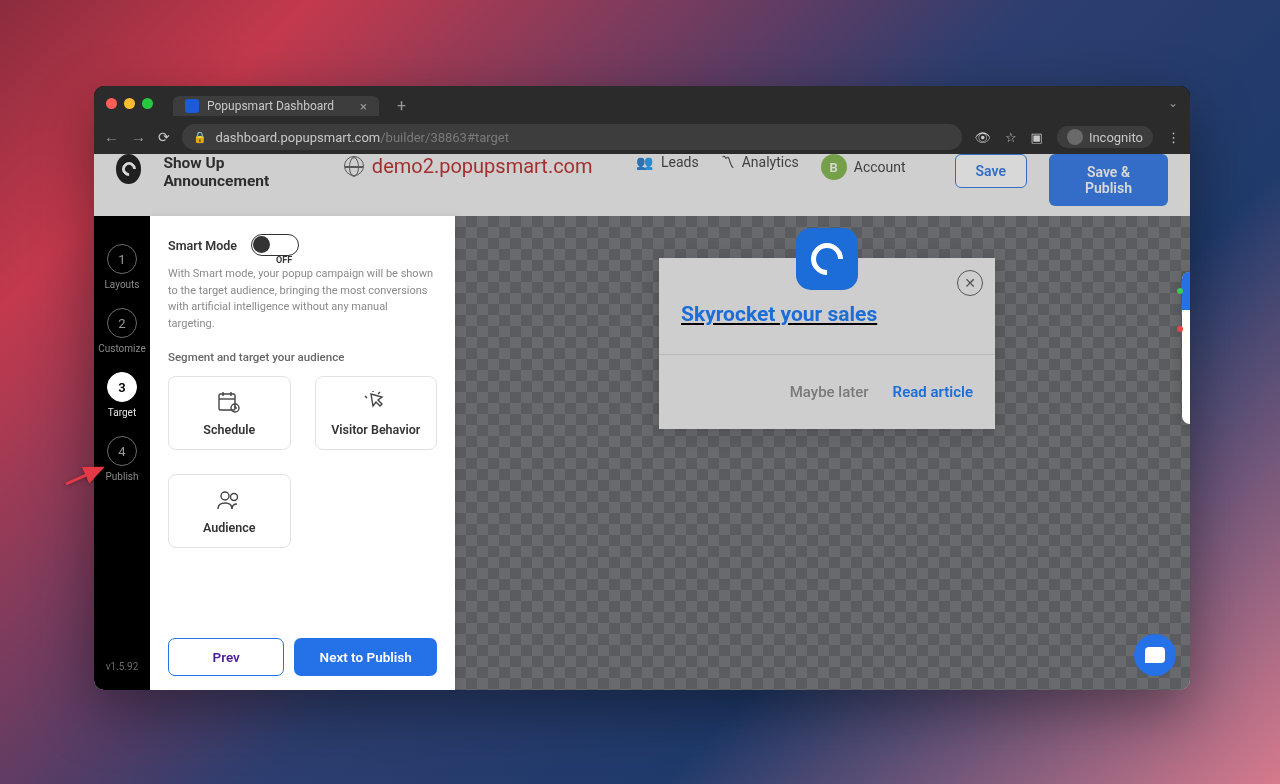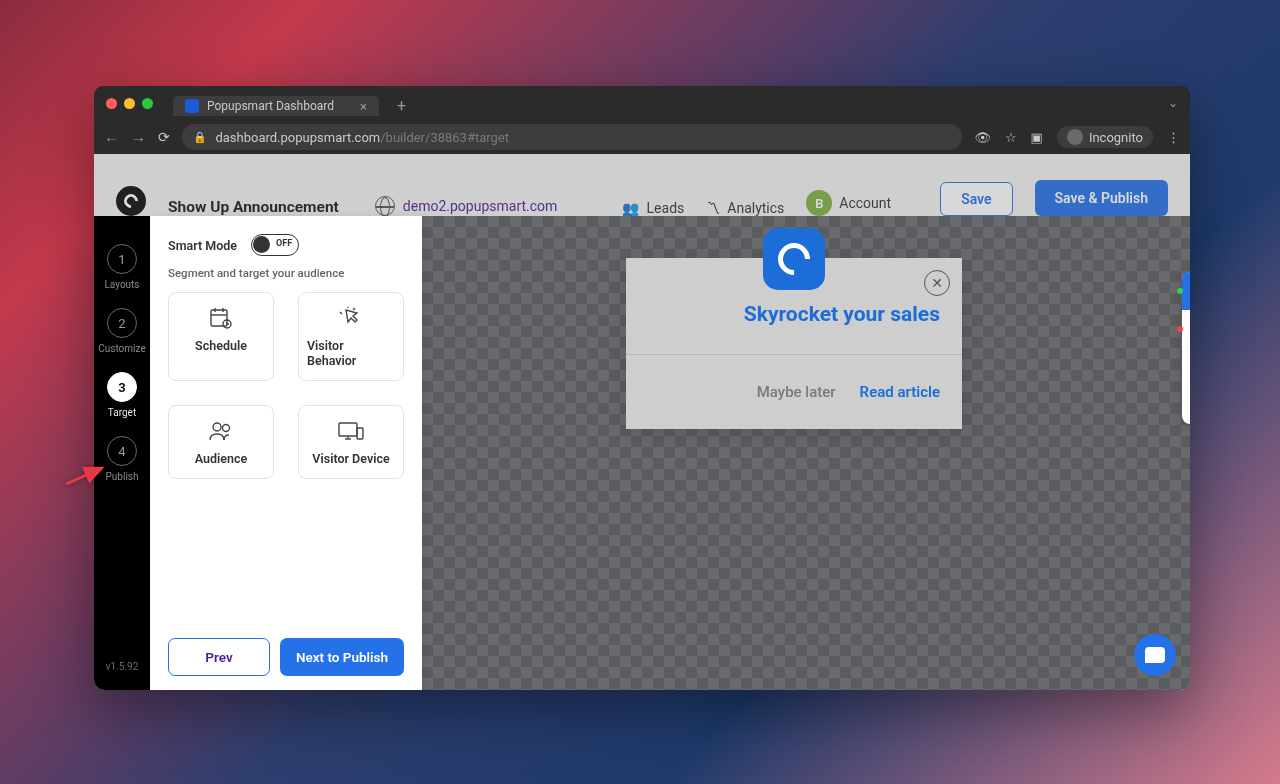--- a/index.html
+++ b/index.html
@@ -19,64 +19,64 @@
 .nav-arrow{color:#9a9a9a;font-size:15px;}
 .reload{color:#c9c9c9;font-size:14px;}
 .url-bar{flex:1;background:#3d3d3d;border-radius:16px;height:26px;display:flex;align-items:center;padding:0 12px;gap:8px;}
 .lock{color:#9a9a9a;font-size:11px;}
 .url-text{color:#c9c9c9;font-size:13px;}
 .url-text .dim{color:#7a7a7a;}
 .right-icons{display:flex;align-items:center;gap:14px;color:#c9c9c9;font-size:13px;}
 .incog-badge{display:flex;align-items:center;gap:6px;background:#3d3d3d;border-radius:14px;padding:3px 10px;}
 .incog-icon{width:16px;height:16px;background:#6a6a6a;border-radius:50%;}
 .content{height:536px;display:flex;background:#fff;}
-.header-bar{position:absolute;top:68px;left:0;right:0;height:62px;background:#f3f3f4;display:flex;align-items:flex-end;padding:0 22px;gap:22px;z-index:5;}
+.header-bar{position:absolute;top:68px;left:0;right:0;height:62px;background:#f3f3f4;display:flex;align-items:flex-start;padding:0 22px;gap:22px;z-index:5;}
 .logo{width:30px;height:30px;background:#0a0a0a;border-radius:50%;display:flex;align-items:center;justify-content:center;}
 .logo-inner{width:14px;height:14px;border:3px solid #fff;border-radius:50%;border-bottom-color:transparent;transform:rotate(-45deg);}
 .campaign-name{font-weight:700;font-size:15.5px;color:#1a1a1a;}
 .domain-pill{display:flex;align-items:center;gap:8px;margin-left:14px;}
 .globe{width:20px;height:20px;border:1.5px solid #555;border-radius:50%;position:relative;}
 .globe::before{content:'';position:absolute;top:0;left:50%;width:8px;height:18px;border:1.5px solid #555;border-radius:50%;transform:translateX(-50%);}
 .globe::after{content:'';position:absolute;top:50%;left:0;right:0;height:1.5px;background:#555;}
-.domain-text{font-size:14px;color:#4c1d95;}
+.domain-text{font-size:20px;color:#b91c1c;}
 .header-spacer{flex:1;}
 .header-link{display:flex;align-items:center;gap:7px;font-size:14px;color:#333;cursor:pointer;}
 .avatar{width:26px;height:26px;background:#7cb342;border-radius:50%;color:#fff;display:flex;align-items:center;justify-content:center;font-size:13px;font-weight:600;}
 .btn-save{border:1.5px solid #2571e8;color:#2571e8;background:#fff;padding:8px 20px;border-radius:6px;font-size:14px;font-weight:600;cursor:pointer;margin-left:27px;}
 .btn-publish{background:#2571e8;color:#fff;border:none;padding:10px 20px;border-radius:6px;font-size:14px;font-weight:600;cursor:pointer;}
 .overlay-dim{position:absolute;top:68px;left:0;right:0;height:62px;background:rgba(100,100,100,0.25);z-index:6;}
 .left-rail{width:56px;background:#000;padding-top:90px;display:flex;flex-direction:column;align-items:center;gap:18px;position:relative;}
 .rail-step{display:flex;flex-direction:column;align-items:center;gap:5px;cursor:pointer;}
 .rail-circle{width:30px;height:30px;border:1.5px solid #6a6a6a;border-radius:50%;display:flex;align-items:center;justify-content:center;color:#9a9a9a;font-size:13px;}
 .rail-circle.active{background:#fff;border-color:#fff;color:#000;font-weight:600;}
 .rail-label{color:#8a8a8a;font-size:10px;}
 .rail-label.active{color:#e5e5e5;}
 .version{color:#6a6a6a;font-size:10px;margin-top:auto;margin-bottom:18px;}
-.panel{width:272px;background:#fff;padding:18px 18px 14px;display:flex;flex-direction:column;box-shadow:2px 0 8px rgba(0,0,0,0.08);position:relative;z-index:10;margin-top:62px;height:474px;}
+.panel{width:305px;background:#fff;padding:18px 18px 14px;display:flex;flex-direction:column;box-shadow:2px 0 8px rgba(0,0,0,0.08);position:relative;z-index:10;margin-top:62px;height:474px;}
 .smart-row{display:flex;align-items:center;gap:14px;margin-bottom:10px;}
 .smart-label{font-size:12.5px;font-weight:600;color:#333;}
 .toggle{width:48px;height:22px;background:#fff;border:1.5px solid #333;border-radius:12px;position:relative;cursor:pointer;}
 .toggle-knob{position:absolute;left:1px;top:1px;width:17px;height:17px;background:#333;border-radius:50%;}
-.toggle-text{position:absolute;right:6px;top:3px;font-size:9px;font-weight:700;color:#333;}
+.toggle-text{position:absolute;right:6px;top:20px;font-size:9px;font-weight:700;color:#333;}
 .smart-desc{font-size:11px;color:#8a8a8a;line-height:1.5;margin-bottom:18px;}
 .section-label{font-size:11.5px;color:#666;font-weight:500;margin-bottom:12px;}
 .target-grid{display:grid;grid-template-columns:1fr 1fr;gap:24px;margin-bottom:18px;}
 .target-card{border:1px solid #e2e2e2;border-radius:8px;padding:14px 8px 12px;display:flex;flex-direction:column;align-items:center;gap:9px;cursor:pointer;}
 .card-icon{width:28px;height:22px;display:flex;align-items:center;justify-content:center;}
 .card-title{font-size:12.5px;font-weight:600;color:#333;}
 .panel-scroll{flex:1;overflow-y:auto;}
 .panel-footer{display:flex;gap:10px;padding-top:12px;}
 .btn-prev{flex:1;border:1.5px solid #2571e8;color:#4c1d95;background:#fff;padding:10px;border-radius:7px;font-size:13.5px;font-weight:600;cursor:pointer;}
 .btn-next{flex:1.3;background:#2571e8;color:#fff;border:none;padding:10px;border-radius:7px;font-size:13.5px;font-weight:600;cursor:pointer;}
 .canvas{flex:1;margin-top:62px;position:relative;background-color:#696a6e;background-image:linear-gradient(45deg,#5b5c60 25%,transparent 25%),linear-gradient(-45deg,#5b5c60 25%,transparent 25%),linear-gradient(45deg,transparent 75%,#5b5c60 75%),linear-gradient(-45deg,transparent 75%,#5b5c60 75%);background-size:22px 22px;background-position:0 0,0 11px,11px -11px,-11px 0;}
 .popup-preview{position:absolute;top:42px;left:204px;width:336px;background:#cececf;border-radius:0;box-shadow:0 4px 20px rgba(0,0,0,0.15);}
 .popup-logo{width:62px;height:62px;background:#1c6dd8;border-radius:15px;position:absolute;top:-30px;left:50%;transform:translateX(-50%);display:flex;align-items:center;justify-content:center;}
 .popup-logo-inner{width:32px;height:32px;border:5px solid #fff;border-radius:50%;border-bottom-color:transparent;transform:rotate(-45deg);}
 .popup-close{position:absolute;top:12px;right:12px;width:26px;height:26px;border:1.5px solid #555;border-radius:50%;display:flex;align-items:center;justify-content:center;color:#555;font-size:14px;cursor:pointer;}
-.popup-body{padding:44px 22px 18px;text-align:right;}
+.popup-body{padding:44px 22px 18px;text-align:left;text-decoration:underline;}
 .popup-title{font-size:21px;font-weight:700;color:#1c6dd8;margin-bottom:10px;}
 .popup-text{font-size:14.5px;color:#2a2a2a;line-height:1.4;font-weight:500;}
 .popup-footer{border-top:1px solid #b8b8b9;padding:28px 22px;display:flex;justify-content:flex-end;gap:24px;}
 .popup-btn-secondary{color:#7a7a7a;font-size:15px;font-weight:500;cursor:pointer;}
 .popup-btn-primary{color:#1c6dd8;font-size:15px;font-weight:600;cursor:pointer;}
 .device-toolbar{position:absolute;right:-32px;top:56px;width:40px;background:#fff;border-radius:8px;box-shadow:0 2px 12px rgba(0,0,0,0.2);display:flex;flex-direction:column;z-index:20;}
 .device-btn{height:38px;display:flex;align-items:center;justify-content:center;cursor:pointer;position:relative;color:#555;}
 .device-btn.active{background:#2571e8;color:#fff;border-radius:7px 7px 0 0;}
 .device-dot{position:absolute;left:-5px;width:6px;height:6px;border-radius:50%;}
 .dot-green{background:#3bc957;} .dot-red{background:#e84545;}
@@ -173,20 +173,21 @@
 
     <div class="panel">
       <div class="panel-scroll">
         <div class="smart-row">
           <span class="smart-label">Smart Mode</span>
           <div class="toggle">
             <div class="toggle-knob"></div>
             <span class="toggle-text">OFF</span>
           </div>
         </div>
+        <p class="smart-desc">With Smart mode, your popup campaign will be shown to the target audience, bringing the most conversions with artificial intelligence without any manual targeting.</p>
         <div class="section-label">Segment and target your audience</div>
         <div class="target-grid">
           <div class="target-card">
             <div class="card-icon">
                 <svg width="24" height="22" viewBox="0 0 24 22" fill="none" stroke="#444" stroke-width="1.4">
                   <rect x="2" y="3" width="16" height="16" rx="1.5"></rect>
                   <line x1="2" y1="8" x2="18" y2="8"></line>
                   <line x1="6" y1="1" x2="6" y2="5"></line>
                   <line x1="14" y1="1" x2="14" y2="5"></line>
                   <circle cx="18" cy="17" r="4"></circle>
@@ -211,31 +212,20 @@
             <div class="card-icon">
                 <svg width="28" height="20" viewBox="0 0 28 20" fill="none" stroke="#444" stroke-width="1.4">
                   <circle cx="10" cy="6" r="4"></circle>
                   <circle cx="19" cy="7" r="3.5"></circle>
                   <path d="M3 19c0-4 3-6 7-6s7 2 7 6"></path>
                   <path d="M17 19c0-3 2-5 5-5"></path>
                 </svg>
               </div>
             <span class="card-title">Audience</span>
           </div>
-          <div class="target-card">
-            <div class="card-icon">
-                <svg width="28" height="20" viewBox="0 0 28 20" fill="none" stroke="#444" stroke-width="1.4">
-                  <rect x="2" y="2" width="18" height="13" rx="1"></rect>
-                  <line x1="8" y1="18" x2="14" y2="18"></line>
-                  <line x1="11" y1="15" x2="11" y2="18"></line>
-                  <rect x="20" y="7" width="6" height="11" rx="1"></rect>
-                </svg>
-              </div>
-            <span class="card-title">Visitor Device</span>
-          </div>
         </div>
 
       </div>
       <div class="panel-footer">
         <button class="btn-prev">Prev</button>
         <button class="btn-next">Next to Publish</button>
       </div>
     </div>
 
     <div class="canvas">

